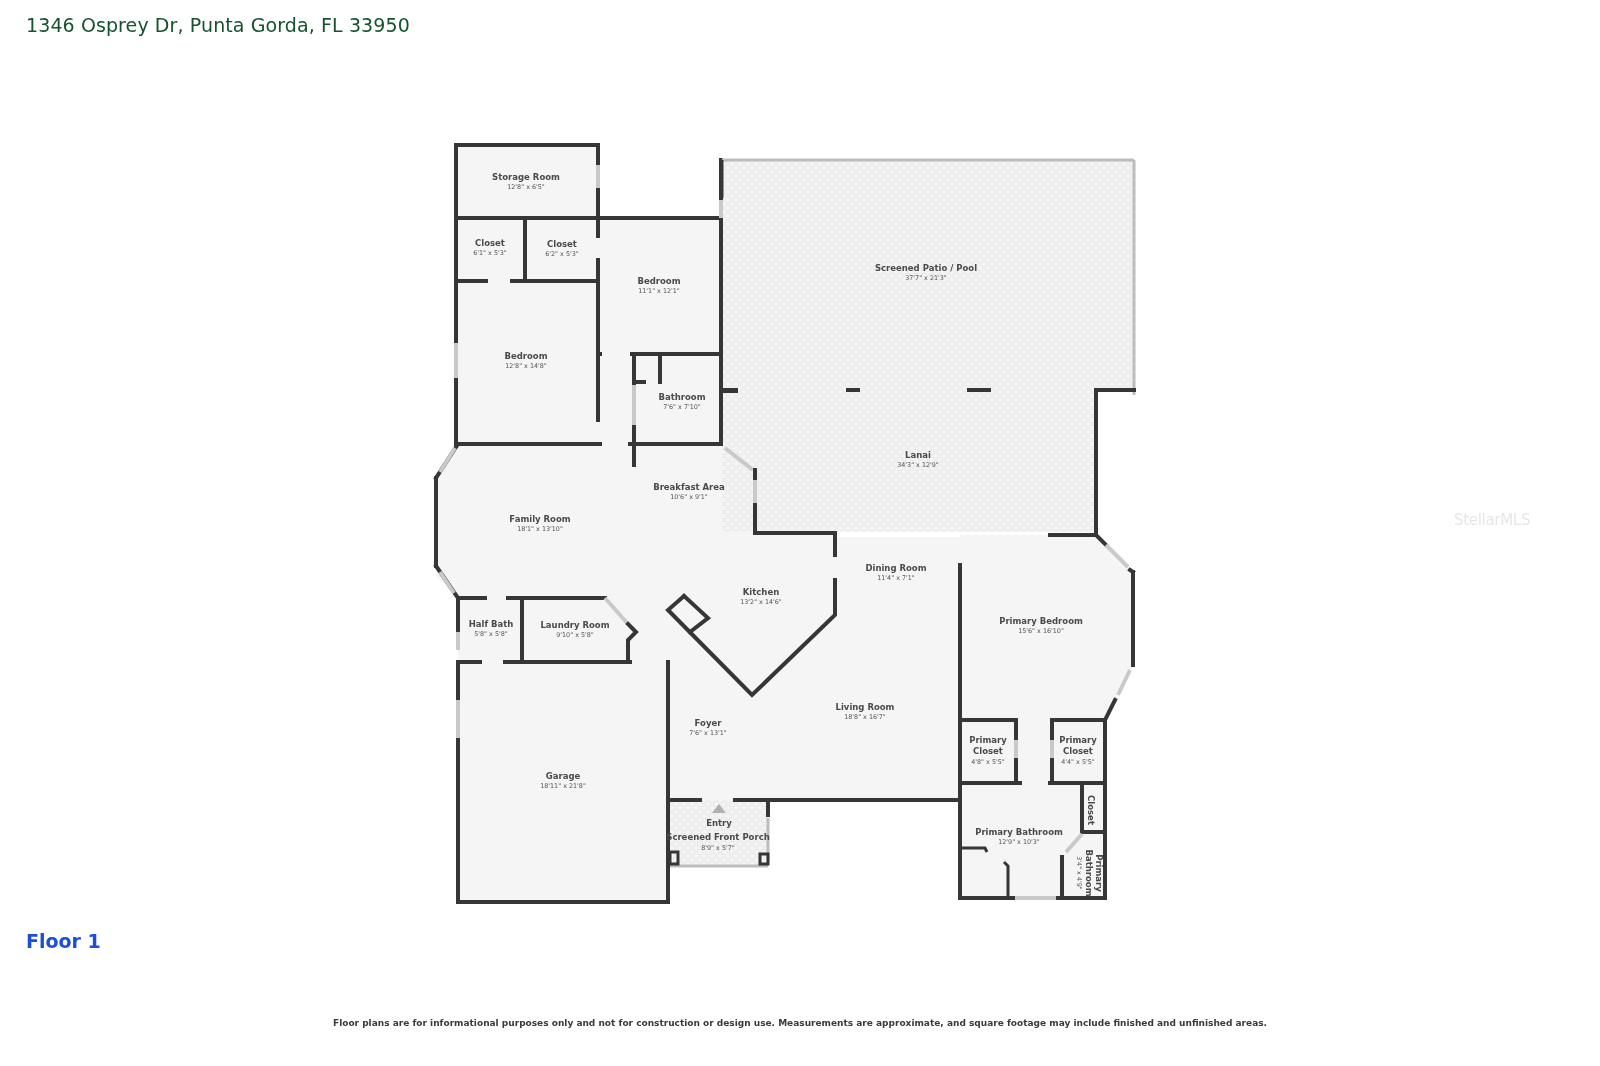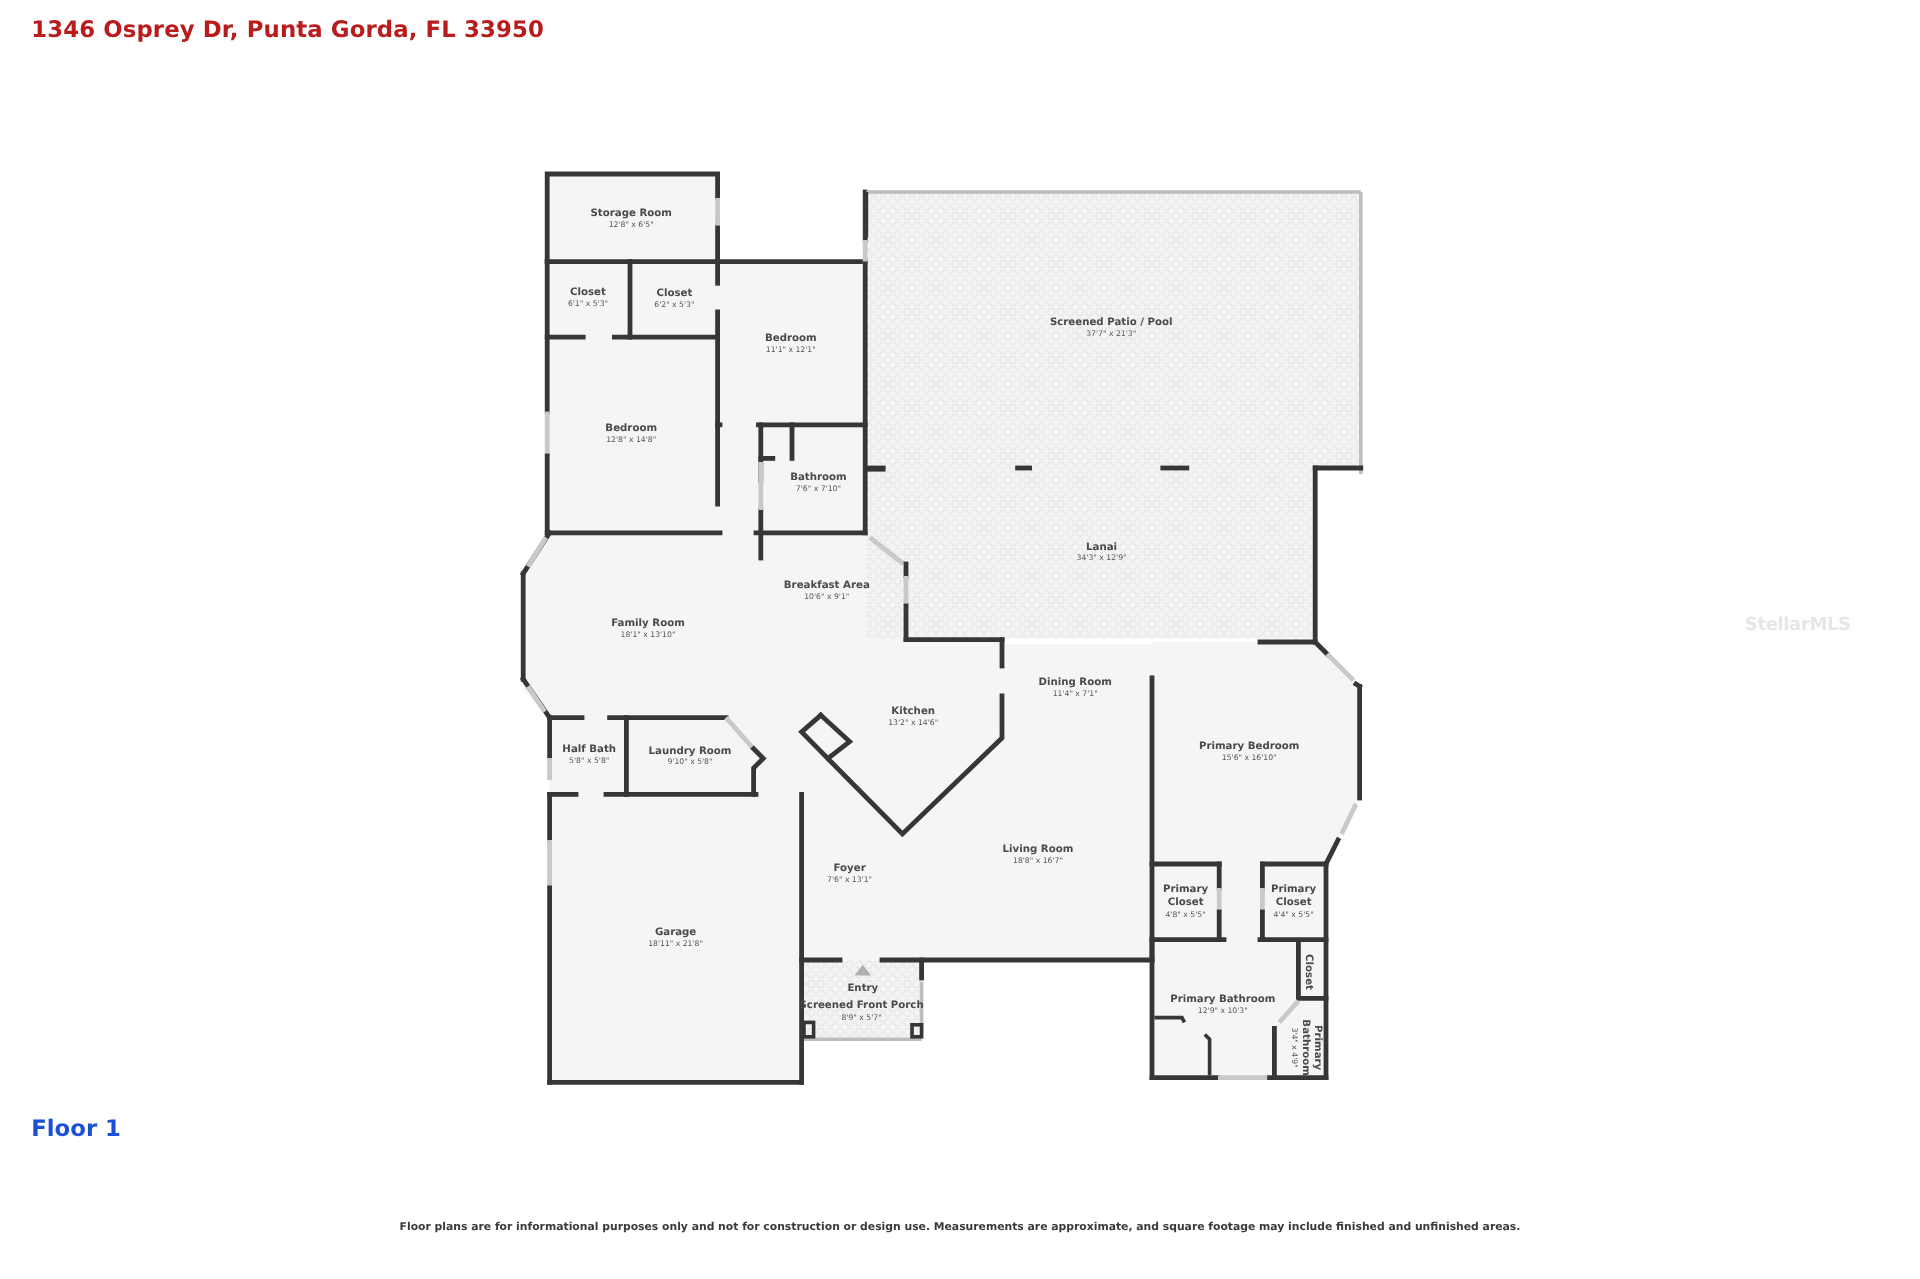--- a/index.html
+++ b/index.html
@@ -1,21 +1,21 @@
 <!DOCTYPE html>
 <html><head>
 <meta charset="utf-8">
 <style>
   html, body { margin: 0; padding: 0; background: #ffffff; }
   body { width: 1600px; height: 1066px; position: relative; overflow: hidden;
          font-family: "DejaVu Sans", "Liberation Sans", sans-serif; color: #3a3a3a; }
-  .title { position: absolute; left: 26px; top: 14px; font-size: 19px; font-weight: bold; color: #b91c1c; letter-spacing: 0.1px; }
+  .title { position: absolute; left: 26px; top: 14px; font-size: 19px; font-weight: normal; color: #14532d; letter-spacing: 0.1px; }
   .floor-label { position: absolute; left: 26px; top: 930px; font-size: 19px; font-weight: bold; color: #1d4ed8; }
   .disclaimer { position: absolute; left: 0; width: 1600px; top: 1018px; text-align: center; font-size: 9px; font-weight: bold; color: #3a3a3a; }
-  .watermark { position: absolute; left: 1454px; top: 511px; font-size: 15px; color: #e6e6e6; letter-spacing: -0.3px; font-weight: bold; }
+  .watermark { position: absolute; left: 1454px; top: 511px; font-size: 15px; color: #e6e6e6; letter-spacing: -0.3px; }
   svg.plan { position: absolute; left: 0; top: 0; }
   .room-name { font-size: 8.5px; font-weight: bold; fill: #4a4a4a; text-anchor: middle; font-family: "DejaVu Sans", sans-serif; }
   .room-dim { font-size: 6.4px; fill: #555; text-anchor: middle; font-family: "DejaVu Sans", sans-serif; }
   .wall { stroke: #363636; stroke-width: 4; fill: none; stroke-linecap: square; }
   .wall-thin { stroke: #363636; stroke-width: 3; fill: none; }
   .window { stroke: #c9c9c9; stroke-width: 4; fill: none; }
   .screen-line { stroke: #bdbdbd; stroke-width: 3; fill: none; }
 </style>
 </head>
 <body>

